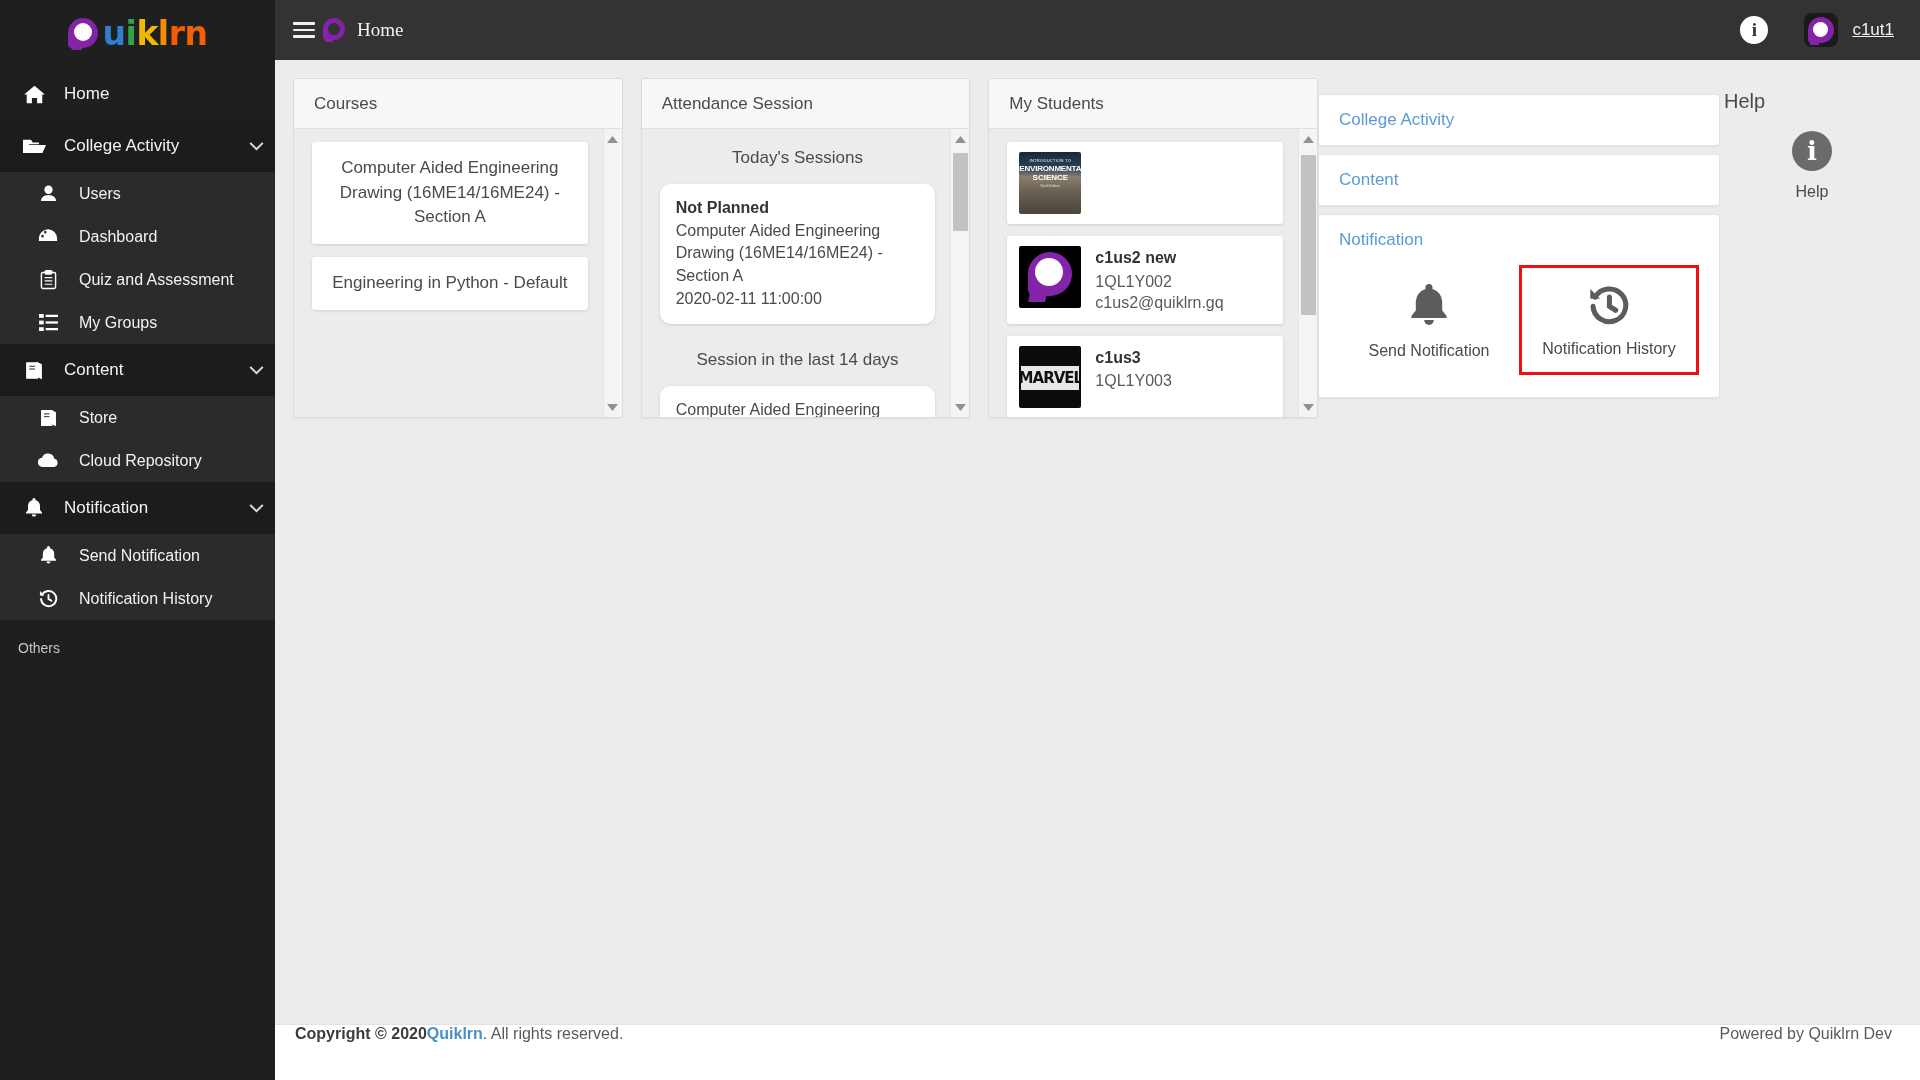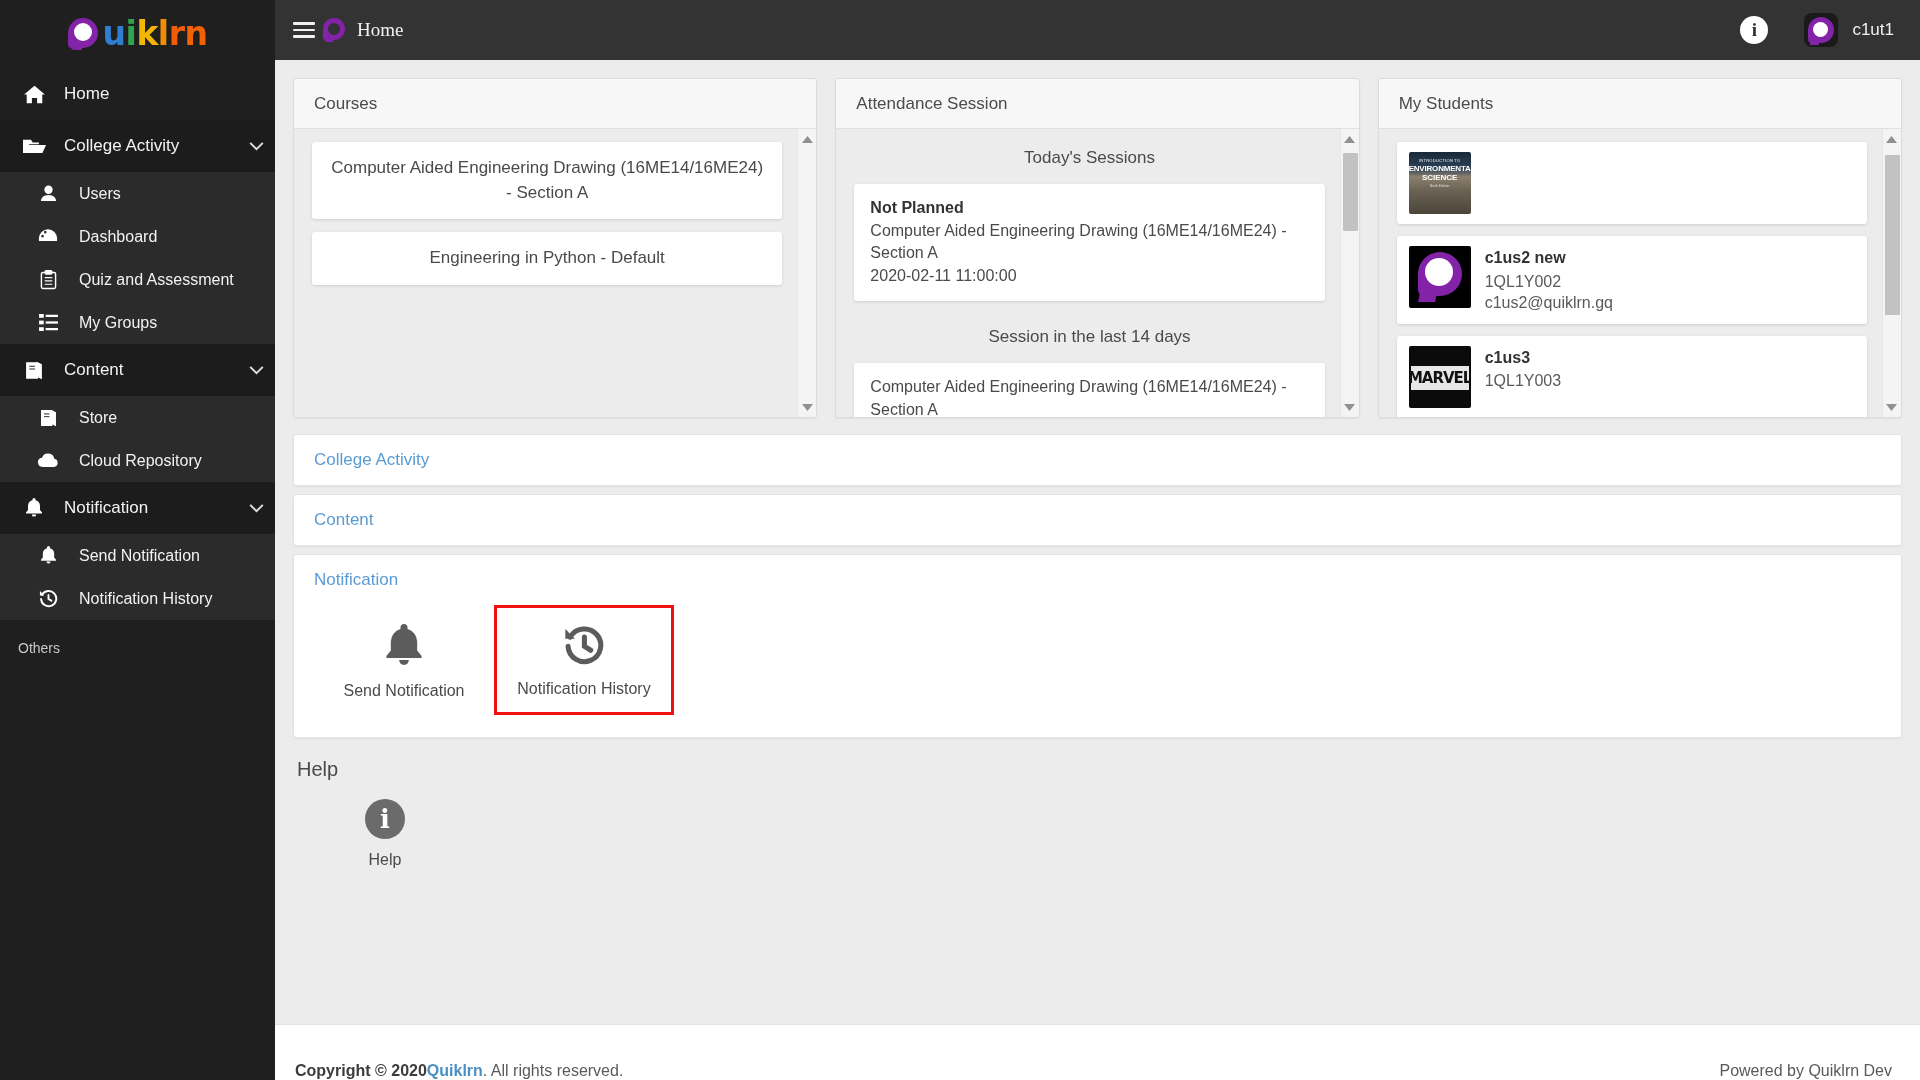--- a/index.html
+++ b/index.html
@@ -148,26 +148,26 @@
     border-radius: 50% 50% 50% 4px; background: #8223a8;
   }
   .avatar .hole {
     position: absolute; left: 9px; top: 9px; width: 15px; height: 15px;
     border-radius: 50%; background: #ffffff;
   }
   .avatar .tail {
     position: absolute; left: 6px; top: 22px; width: 9px; height: 10px;
     background: #8223a8;
   }
-  .username { font-size: 17px; color: #f1f1f1; }
+  .username { font-size: 17px; color: #f1f1f1; text-decoration: underline; }
 
   .content {
     flex: 1; overflow: hidden;
     padding: 18px 18px 0 18px;
-    display: flex; flex-direction: column;
+    display: flex; flex-direction: row;
   }
 
   
   .cards-row { display: flex; gap: 18px; height: 340px; min-height: 340px; }
   .card {
     flex: 1; background: #ececec;
     border: 1px solid #dcdcdc;
     border-radius: 3px;
     display: flex; flex-direction: column;
     overflow: hidden;
@@ -196,21 +196,21 @@
     font-size: 17px;
     color: #4a4a4a;
     line-height: 1.45;
     cursor: pointer;
   }
   .sec-title {
     text-align: center; font-size: 17px; color: #4a4a4a;
     margin: 6px 0 16px 0;
   }
   .sess-tile {
-    background: #fff; border-radius: 3px;
+    background: #fff; border-radius: 11px;
     box-shadow: 0 1px 3px rgba(0,0,0,0.13);
     padding: 13px 16px; margin-bottom: 12px;
     font-size: 16px; color: #4a4a4a; line-height: 1.42;
     cursor: pointer;
   }
   .sess-tile b { color: #333; font-size: 16px; }
 
   
   .scrollbar {
     position: absolute; top: 0; right: 0; bottom: 0;
@@ -310,21 +310,21 @@
     display: flex; align-items: center; justify-content: center;
     font-family: "DejaVu Serif", serif; font-weight: bold; font-size: 26px;
   }
   .help-label { font-size: 16px; color: #4a4a4a; }
 
   
   .footer {
     height: 56px; min-height: 56px;
     background: #ffffff;
     border-top: 1px solid #e3e3e3;
-    display: flex; align-items: flex-end;
+    display: flex; align-items: flex-start;
     padding: 0 28px 0 20px;
     font-size: 16px; color: #5a5a5a;
   }
   .footer b { color: #3c3c3c; }
   .footer a { color: #4a90c4; text-decoration: none; font-weight: bold; }
   .footer-spacer { flex: 1; }
 </style>
 </head>
 <body>
 

